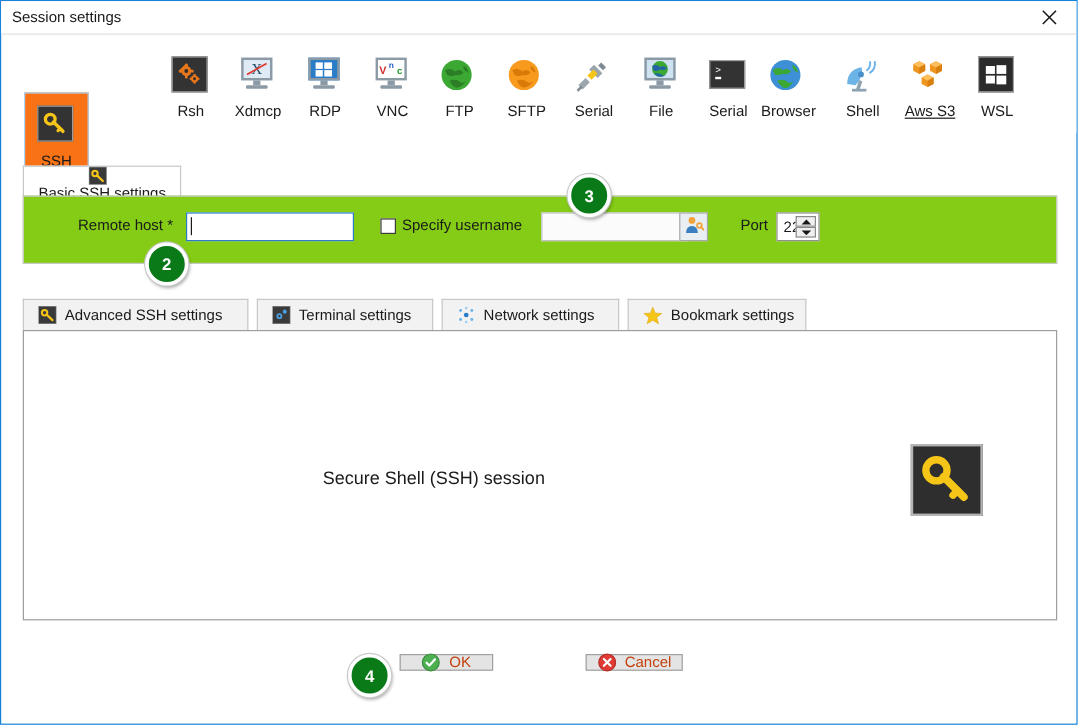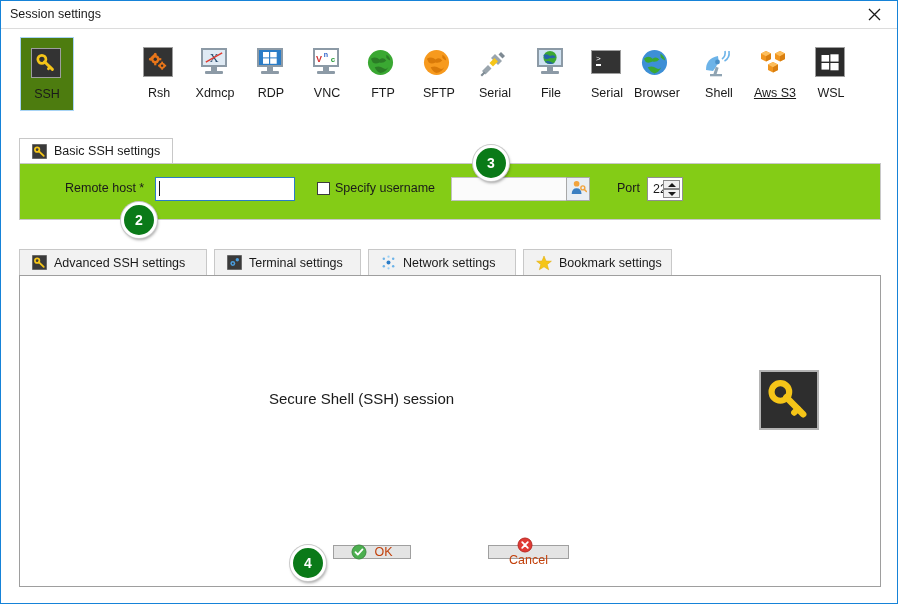--- a/index.html
+++ b/index.html
@@ -67,22 +67,23 @@
     width: 54px;
     height: 74px;
     box-sizing: border-box;
     display: flex;
     flex-direction: column;
     align-items: center;
     justify-content: flex-start;
     cursor: pointer;
   }
   .tool-item.selected {
-    background: #4d7c0f;
+    background: #f97316;
     border: 1px solid #a8d4f5;
+    margin-top: 40px;
   }
   .tool-glyph {
     margin-top: 10px;
     width: 32px;
     height: 32px;
     position: relative;
   }
   .tool-label {
     margin-top: 7px;
     font-size: 12.5px;
@@ -253,21 +254,21 @@
   .adv-tabrow {
     position: absolute;
     left: 18px; top: 248px;
     width: 862px;
     height: 27px;
   }
   .adv-body {
     position: absolute;
     left: 18px; top: 274px;
     width: 862px;
-    height: 312px;
+    height: 242px;
     box-sizing: border-box;
     border: 1px solid #9e9e9e;
     background: #ffffff;
   }
   .session-desc {
     position: absolute;
     left: 249px;
     top: 114px;
     font-size: 15px;
     color: #1a1a1a;
@@ -549,21 +550,21 @@
             <rect x="0.5" y="9" width="7.6" height="6.6" fill="#ffffff"></rect>
             <rect x="9.4" y="9" width="8.2" height="7.3" fill="#ffffff"></rect>
           </svg>
         </div>
       </div>
       <div class="tool-label">WSL</div>
     </div>
   </div>
 
   <div class="basic-tabrow">
-    <div class="tab active" style="left:0px;">
+    <div class="tab active" style="left:0px;flex-direction:column;">
       <span class="tabicon">
         <svg width="15" height="15" viewBox="0 0 16 16">
           <rect width="16" height="16" fill="#3a3a3a" stroke="#9e9e9e" stroke-width="1"></rect>
           <circle cx="5.5" cy="6" r="2.4" fill="none" stroke="#f5c518" stroke-width="1.8"></circle>
           <path d="M7.2 7.6 L12.5 12.6" stroke="#f5c518" stroke-width="2" stroke-linecap="round"></path>
         </svg>
       </span>
       <span>Basic SSH settings</span>
     </div>
   </div>
@@ -665,21 +666,21 @@
   <div class="btn" style="left:332px; top:544px; width:78px;">
     <span class="bicon">
       <svg width="16" height="16" viewBox="0 0 16 16">
         <circle cx="8" cy="8" r="7" fill="#4caf50" stroke="#3d8c40" stroke-width="1"></circle>
         <path d="M4.5 8.2 L6.8 10.6 L11.5 5.4" stroke="#ffffff" stroke-width="1.8" fill="none" stroke-linecap="round" stroke-linejoin="round"></path>
       </svg>
     </span>
     <span>OK</span>
   </div>
 
-  <div class="btn" style="left:487px; top:544px; width:81px;flex-direction:column;">
+  <div class="btn" style="left:487px; top:544px; width:81px;">
     <span class="bicon">
       <svg width="16" height="16" viewBox="0 0 16 16">
         <circle cx="8" cy="8" r="7" fill="#e03a34" stroke="#b82a25" stroke-width="1"></circle>
         <path d="M5.2 5.2 L10.8 10.8 M10.8 5.2 L5.2 10.8" stroke="#ffffff" stroke-width="1.8" fill="none" stroke-linecap="round"></path>
       </svg>
     </span>
     <span>Cancel</span>
   </div>
 
   <div class="badge" style="left:120px; top:201px;">2</div>

